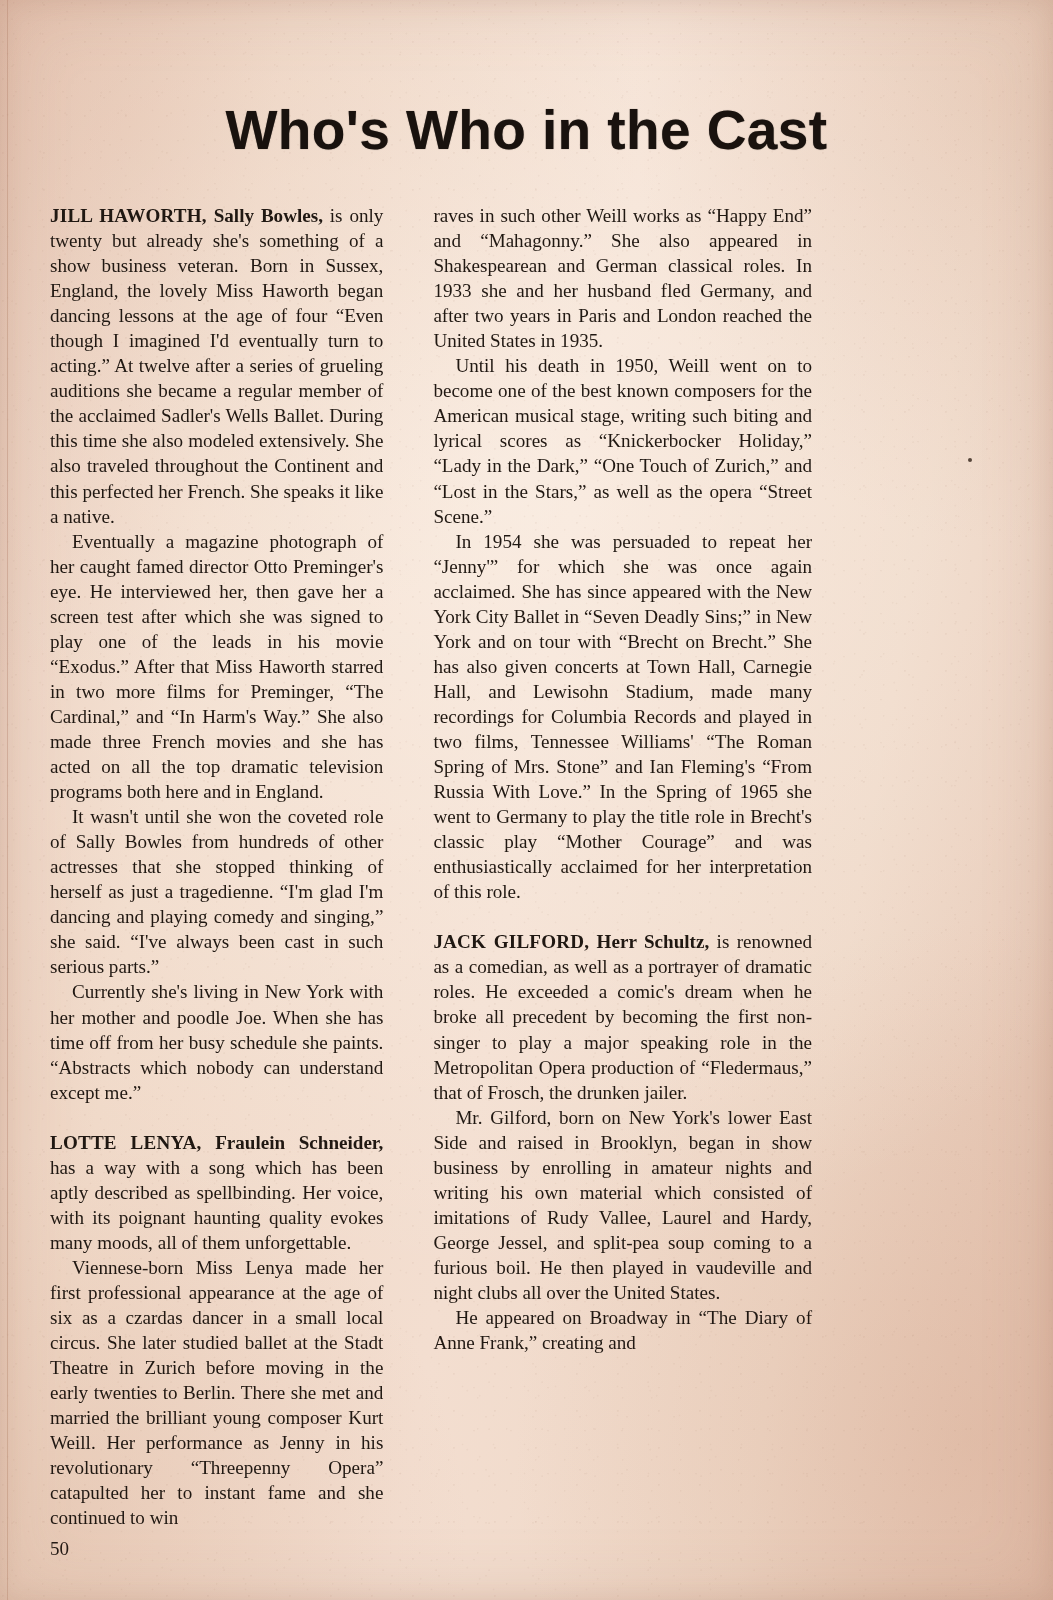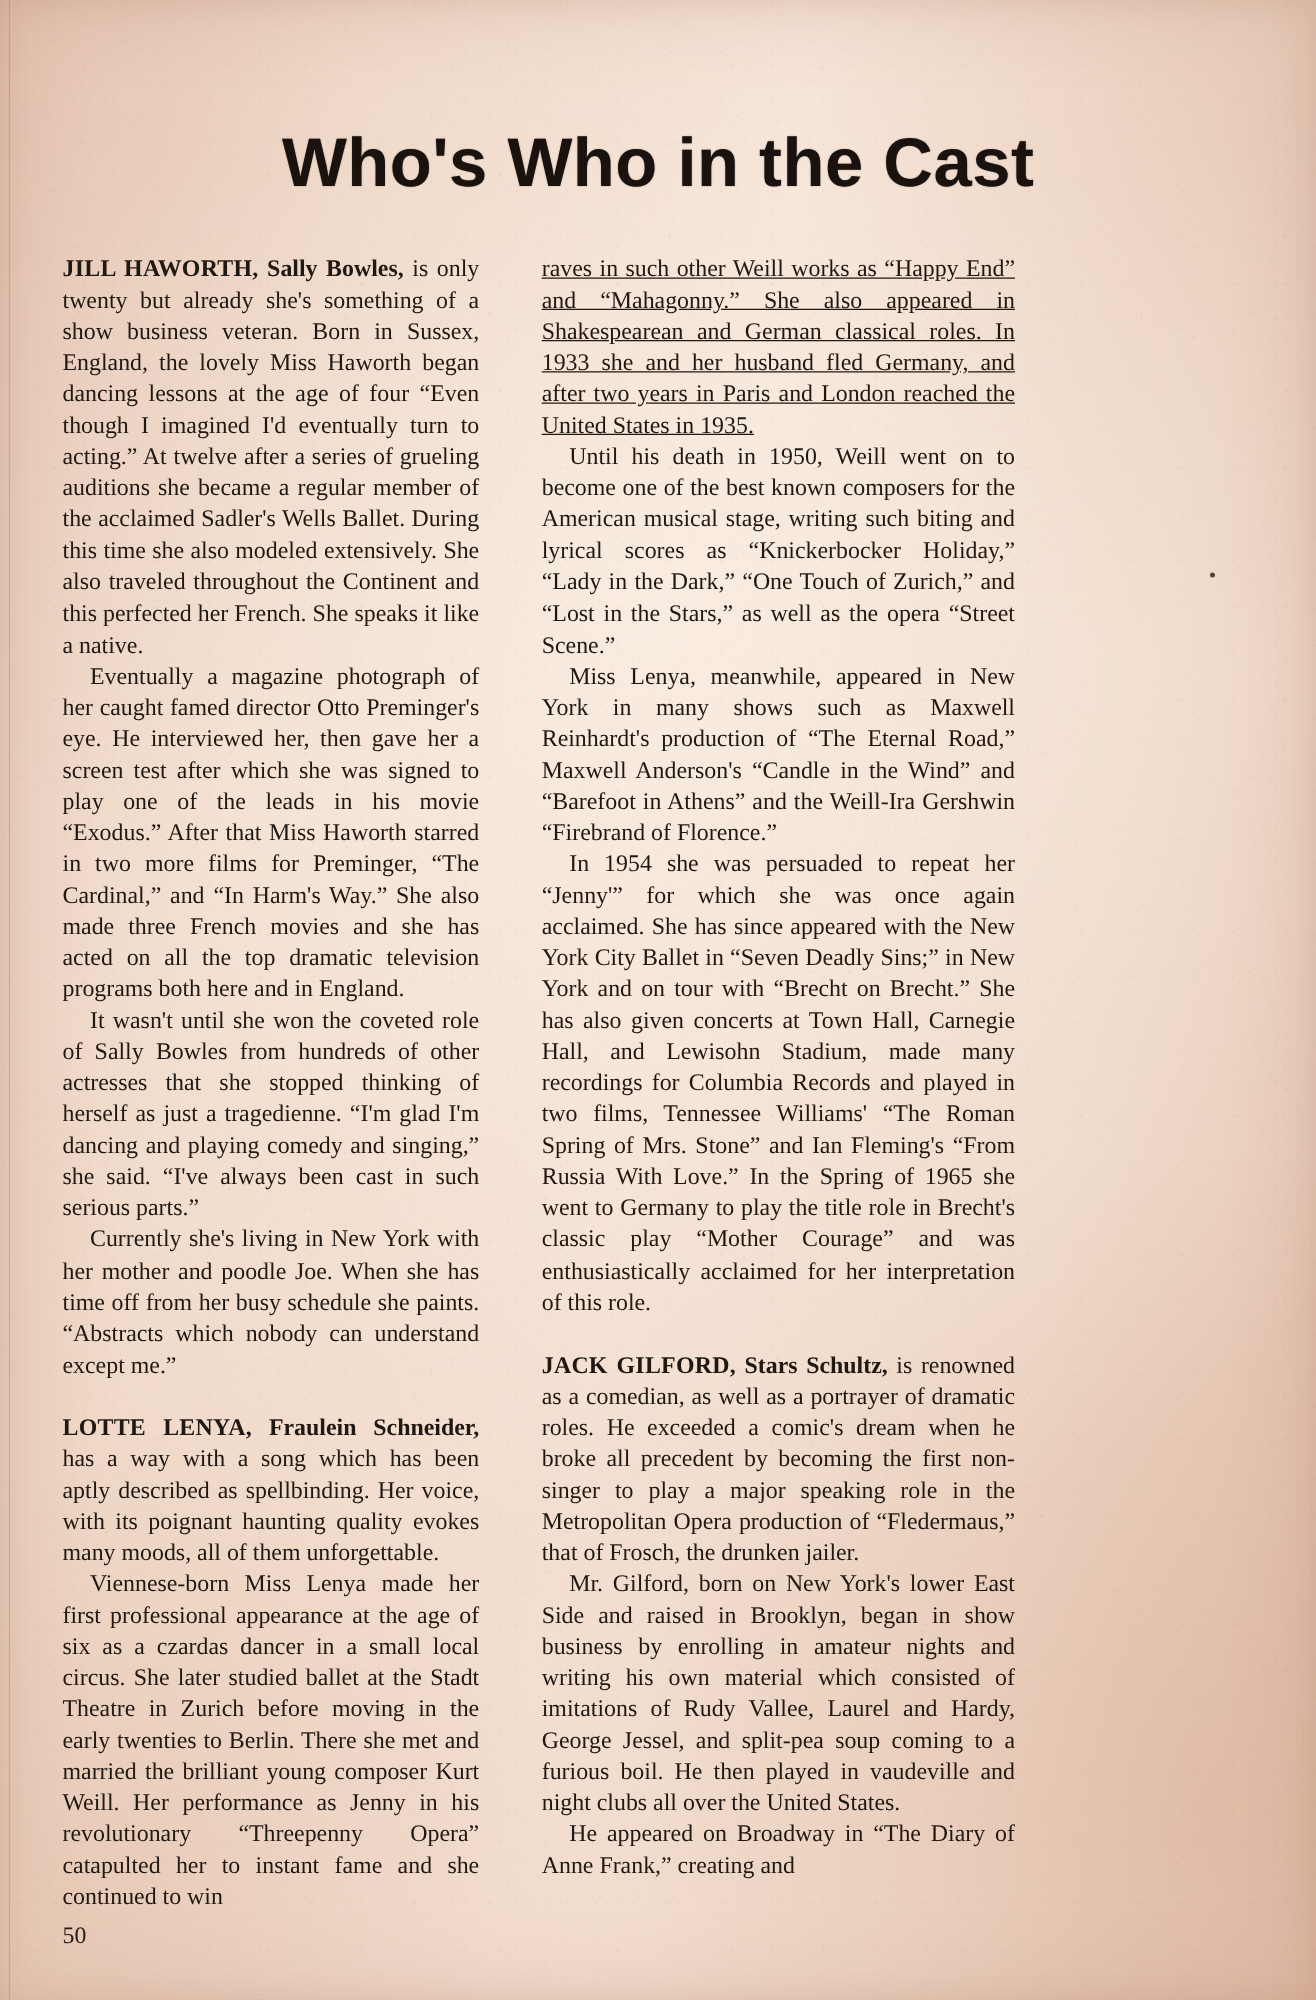--- a/index.html
+++ b/index.html
@@ -106,21 +106,21 @@
     hyphens: none;
   }
   .col-left  { padding-left: 50px;  padding-right: 13px; }
   .col-right { padding-left: 37px;  padding-right: 56px; width: 570px; }
 
   .para {
     margin: 0;
     text-indent: 22px;
     text-align: justify;
   }
-  .para.no-indent { text-indent: 0; text-decoration: underline; }
+  .para.no-indent { text-indent: 0; }
   .para.flush-last { text-align-last: left; }
   .bio-lead { margin-top: 25px; text-indent: 0; }
   .bio-lead .who { font-weight: bold; letter-spacing: 0.2px; }
   .bio-lead .role { font-weight: bold; }
 
   .folio {
     position: absolute;
     left: 50px;
     top: 1538px;
     font-size: 19px;
@@ -165,25 +165,24 @@
           <span class="who">LOTTE LENYA,</span><span class="role"> Fraulein Schneider,</span><span> has a way with a song which has been aptly described as spellbinding. Her voice, with its poignant haunting quality evokes many moods, all of them unforgettable.</span>
         </p>
         <p class="para flush-last">Viennese-born Miss Lenya made her first professional appearance at the age of six as a czardas dancer in a small local circus. She later studied ballet at the Stadt Theatre in Zurich before moving in the early twenties to Berlin. There she met and married the brilliant young composer Kurt Weill. Her performance as Jenny in his revolutionary “Threepenny Opera” catapulted her to instant fame and she continued to win</p>
 
       </div>
 
       <div class="col col-right">
 
         <p class="para no-indent">raves in such other Weill works as “Happy End” and “Mahagonny.” She also appeared in Shakespearean and German classical roles. In 1933 she and her husband fled Germany, and after two years in Paris and London reached the United States in 1935.</p>
         <p class="para">Until his death in 1950, Weill went on to become one of the best known composers for the American musical stage, writing such biting and lyrical scores as “Knickerbocker Holiday,” “Lady in the Dark,” “One Touch of Zurich,” and “Lost in the Stars,” as well as the opera “Street Scene.”</p>
-        <p class="para">Miss Lenya, meanwhile, appeared in New York in many shows such as Maxwell Reinhardt's production of “The Eternal Road,” Maxwell Anderson's “Candle in the Wind” and “Barefoot in Athens” and the Weill-Ira Gershwin “Firebrand of Florence.”</p>
         <p class="para">In 1954 she was persuaded to repeat her “Jenny'” for which she was once again acclaimed. She has since appeared with the New York City Ballet in “Seven Deadly Sins;” in New York and on tour with “Brecht on Brecht.” She has also given concerts at Town Hall, Carnegie Hall, and Lewisohn Stadium, made many recordings for Columbia Records and played in two films, Tennessee Williams' “The Roman Spring of Mrs. Stone” and Ian Fleming's “From Russia With Love.” In the Spring of 1965 she went to Germany to play the title role in Brecht's classic play “Mother Courage” and was enthusiastically acclaimed for her interpretation of this role.</p>
 
         <p class="para bio-lead">
-          <span class="who">JACK GILFORD,</span><span class="role"> Stars Schultz,</span><span> is renowned as a comedian, as well as a portrayer of dramatic roles. He exceeded a comic's dream when he broke all precedent by becoming the first non-singer to play a major speaking role in the Metropolitan Opera production of “Fledermaus,” that of Frosch, the drunken jailer.</span>
+          <span class="who">JACK GILFORD,</span><span class="role"> Herr Schultz,</span><span> is renowned as a comedian, as well as a portrayer of dramatic roles. He exceeded a comic's dream when he broke all precedent by becoming the first non-singer to play a major speaking role in the Metropolitan Opera production of “Fledermaus,” that of Frosch, the drunken jailer.</span>
         </p>
         <p class="para">Mr. Gilford, born on New York's lower East Side and raised in Brooklyn, began in show business by enrolling in amateur nights and writing his own material which consisted of imitations of Rudy Vallee, Laurel and Hardy, George Jessel, and split-pea soup coming to a furious boil. He then played in vaudeville and night clubs all over the United States.</p>
         <p class="para flush-last">He appeared on Broadway in “The Diary of Anne Frank,” creating and</p>
 
       </div>
 
     </div>
 
     <div class="margin-dot"></div>
 

